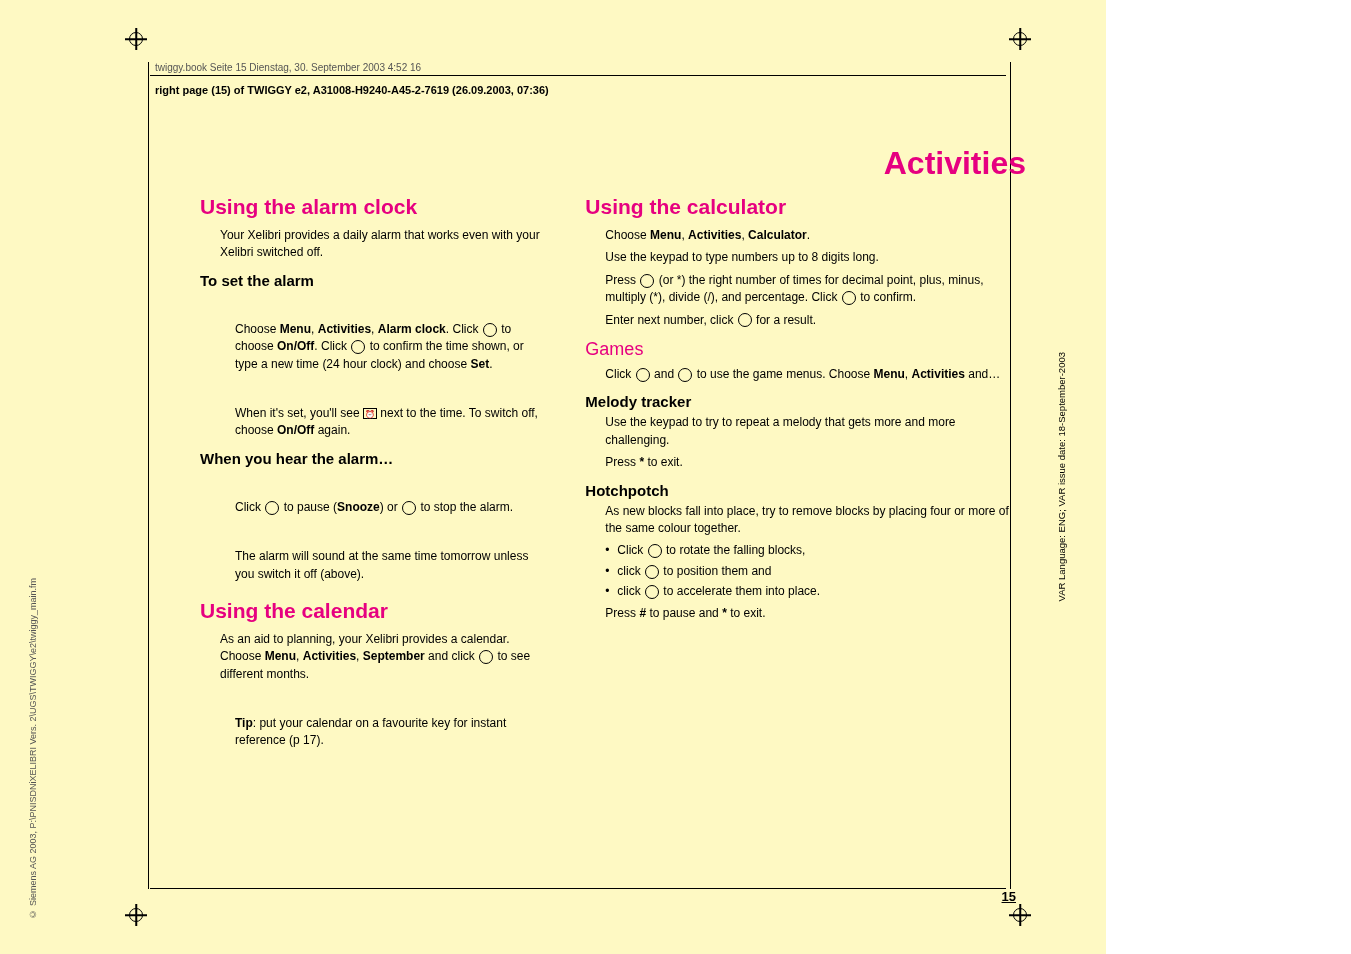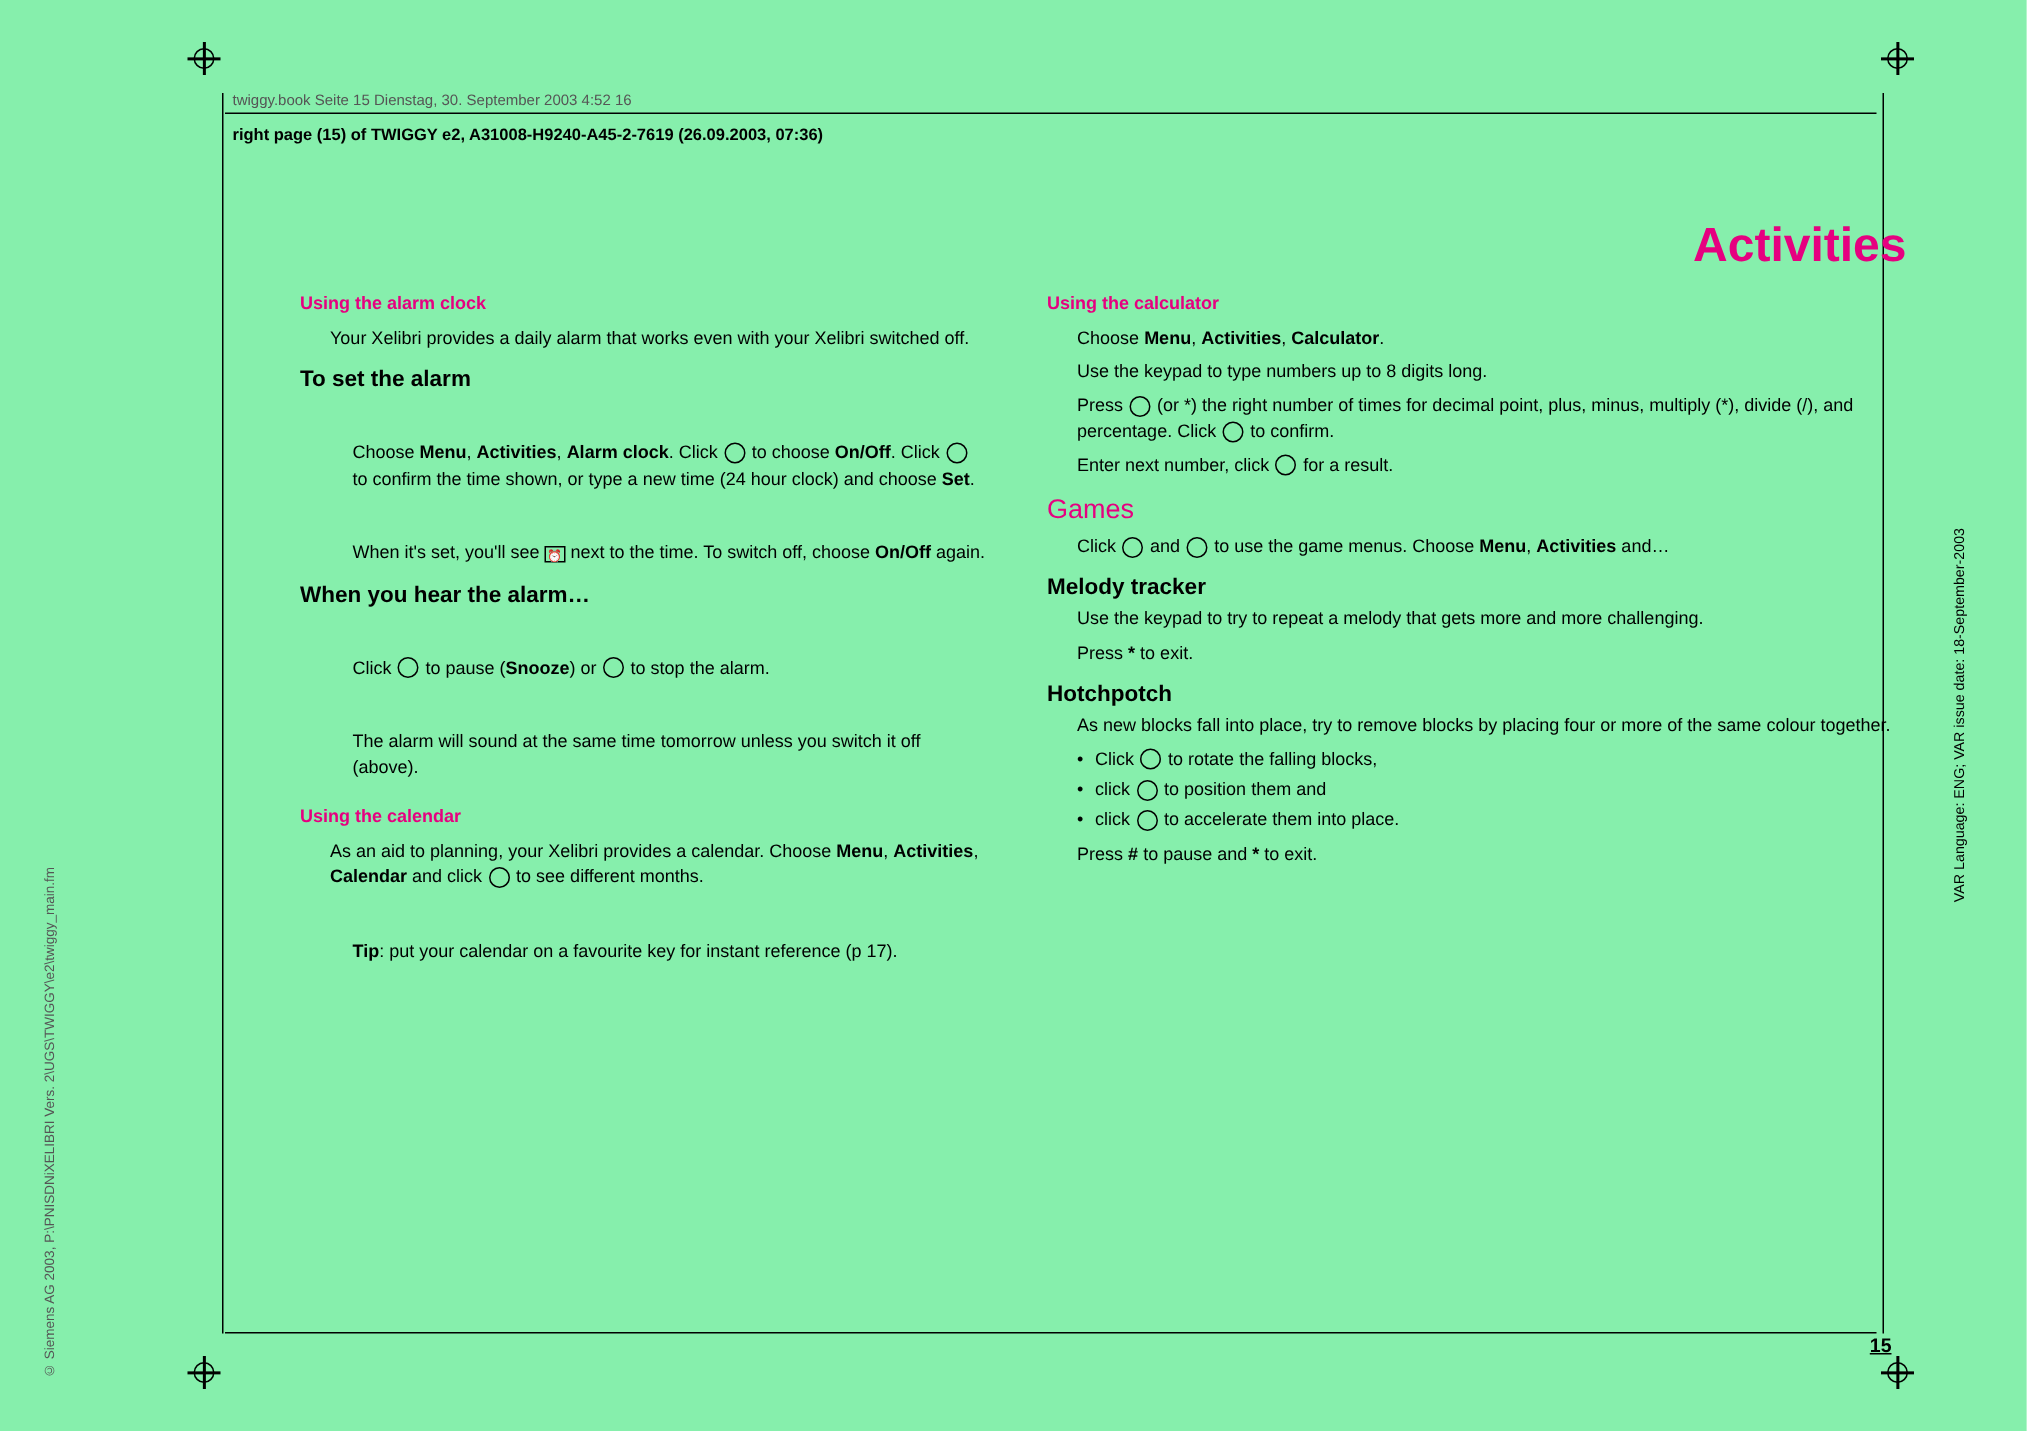--- a/index.html
+++ b/index.html
@@ -8,24 +8,24 @@
       height: 954px;
       background: #fff;
       font-family: Arial, Helvetica, sans-serif;
       font-size: 13px;
       color: #000;
       overflow: hidden;
       position: relative;
     }
 
     .page-container {
-      width: 1351px;
+      width: 1106px;
       height: 954px;
       position: relative;
-      background: #86efac;
+      background: #fef9c3;
     }
 
     
     .page-title-area {
       position: absolute;
       top: 145px;
       right: 80px;
     }
 
     .page-title {
@@ -51,21 +51,21 @@
       padding-right: 30px;
     }
 
     .right-column {
       flex: 0 0 54%;
       padding-left: 10px;
     }
 
     
     .section-heading {
-      font-size: 12px;
+      font-size: 21px;
       font-weight: bold;
       color: #e60080;
       margin-bottom: 8px;
       margin-top: 0;
     }
 
     .sub-heading {
       font-size: 15px;
       font-weight: bold;
       color: #000;
@@ -355,21 +355,21 @@
         Click <span class="icon-circle"></span> to pause (<strong>Snooze</strong>) or <span class="icon-circle"></span> to stop the alarm.
       </div>
 
       <div class="indent-text-more">
         The alarm will sound at the same time tomorrow unless you switch it off (above).
       </div>
 
       <h2 class="section-heading" style="margin-top: 16px;">Using the calendar</h2>
 
       <div class="indent-text">
-        As an aid to planning, your Xelibri provides a calendar. Choose <strong>Menu</strong>, <strong>Activities</strong>, <strong>Calendar</strong> and click <span class="icon-circle"></span> to see different months.
+        As an aid to planning, your Xelibri provides a calendar. Choose <strong>Menu</strong>, <strong>Activities</strong>, <strong>September</strong> and click <span class="icon-circle"></span> to see different months.
       </div>
 
       <div class="indent-text-more">
         <span class="tip-label">Tip</span>: put your calendar on a favourite key for instant reference (p 17).
       </div>
 
     </div>
 
     <div class="right-column">
 

